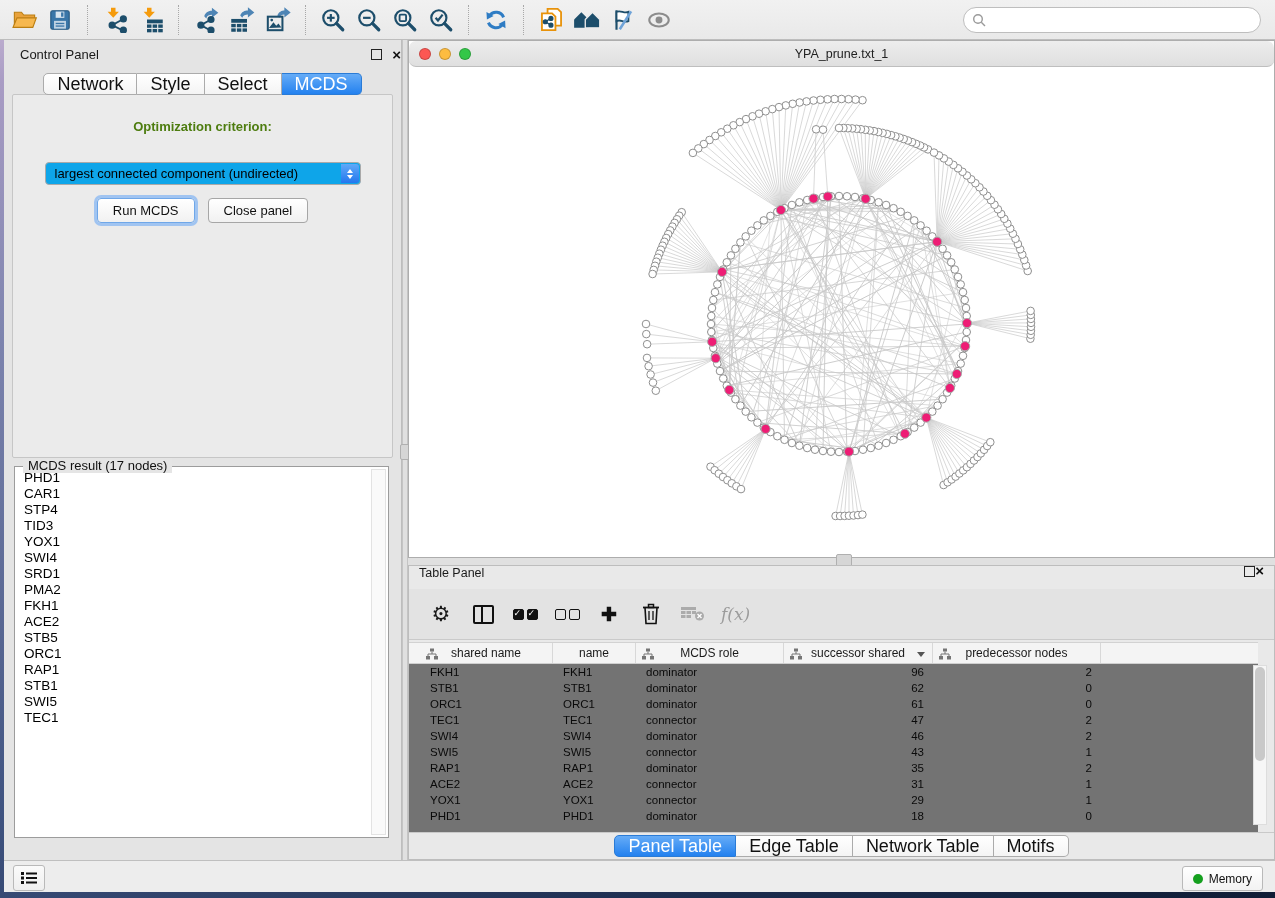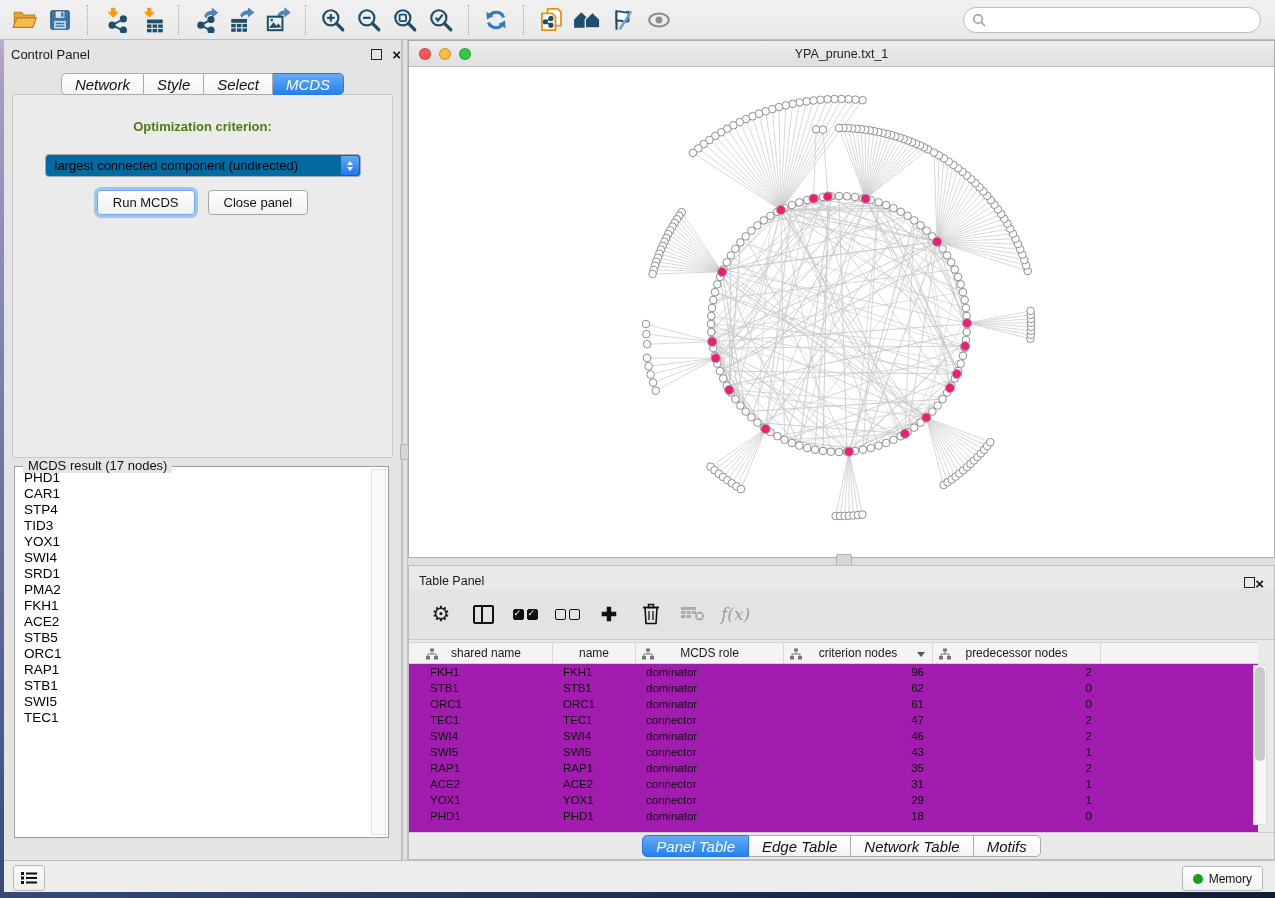--- a/index.html
+++ b/index.html
@@ -12,32 +12,32 @@
   .tbtn{width:36px;height:34px;display:flex;align-items:center;justify-content:center;flex:0 0 auto;cursor:default;}
   .tsep{width:0;height:30px;border-left:1px dotted #A8A8A8;margin:0 9px;flex:0 0 auto;}
   .searchbox{margin-left:auto;margin-right:14px;width:280px;height:24px;background:#fff;border:1px solid #BEBEBE;
     border-radius:13px;display:flex;align-items:center;padding:0 8px;gap:6px;}
   .searchbox input{border:none;outline:none;background:transparent;flex:1;font-size:13px;font-family:"Liberation Sans",sans-serif;}
   
   .panel-title{font-size:13px;color:#1a1a1a;}
   .float-ico{width:9px;height:9px;border:1.5px solid #222;display:inline-block;}
   .close-ico{font-size:15px;font-weight:bold;color:#111;line-height:9px;}
   .control-panel{position:absolute;left:4px;top:40px;width:398px;height:820px;background:#E4E4E4;border-right:1px solid #BDBDBD;box-sizing:border-box;}
-  .cp-header{position:absolute;left:7px;top:0;right:0;height:28px;display:flex;align-items:center;padding:0 0;gap:10px;}
+  .cp-header{position:absolute;left:16px;top:0;right:0;height:28px;display:flex;align-items:center;padding:0 0;gap:10px;}
   .cp-header .panel-title{flex:1;}
   .cp-tabs{position:absolute;top:33px;left:0;right:0;display:flex;justify-content:center;z-index:3;}
-  .seg{height:20px;display:flex;align-items:center;padding:0 13px;font-size:15px;color:#111;
-    background:linear-gradient(#FFFFFF,#F4F4F4);border:1px solid #ABABAB;border-left:none;font-style:italic;}
+  .seg{height:20px;display:flex;align-items:center;padding:0 13px;font-size:18px;color:#111;
+    background:linear-gradient(#FFFFFF,#F4F4F4);border:1px solid #ABABAB;border-left:none;}
   .seg:first-child{border-left:1px solid #ABABAB;border-radius:5px 0 0 5px;}
   .seg:last-child{border-radius:0 5px 5px 0;}
   .seg.active{background:linear-gradient(#66ACF7,#2381EF);color:#fff;border-color:#2A7BD6;}
   .cp-inner{position:absolute;left:8px;right:8px;top:54px;height:362px;background:#EBEBEB;border:1px solid #C6C6C6;border-radius:2px;
     display:flex;flex-direction:column;align-items:center;}
   .opt-label{margin-top:24px;font-size:13px;color:#4d7c0f;font-weight:bold;}
-  .dropdown{position:relative;margin-top:20px;width:316px;height:23px;background:#0369a1;border:1px solid #A9A9A9;border-radius:4px;
+  .dropdown{position:relative;margin-top:28px;width:316px;height:23px;background:#0ea5e9;border:1px solid #A9A9A9;border-radius:4px;
     display:flex;align-items:center;font-size:13px;padding-left:9px;box-sizing:border-box;}
   .stepper{position:absolute;right:1px;top:1px;bottom:1px;width:18px;border-radius:0 3px 3px 0;
     background:linear-gradient(#61A9F8,#2377EE);display:flex;flex-direction:column;align-items:center;justify-content:center;gap:2px;}
   .stepper i{width:0;height:0;border-left:3.5px solid transparent;border-right:3.5px solid transparent;display:block;}
   .stepper i.up{border-bottom:4px solid #fff;}
   .stepper i.dn{border-top:4px solid #fff;}
   .btn-row{margin-top:13px;display:flex;gap:13px;}
   .pbtn{height:23px;padding:0 15px;font-size:13px;color:#111;background:linear-gradient(#FFFFFF,#F1F1F1);
     border:1px solid #A6A6A6;border-radius:4px;display:flex;align-items:center;}
   .pbtn.focused{box-shadow:0 0 0 3px rgba(110,170,245,.6);border-color:#6FA7E8;}
@@ -47,40 +47,40 @@
   .mcds-item{font-size:13.5px;line-height:16px;color:#000;padding-left:7px;}
   .list-track{position:absolute;top:2px;bottom:2px;right:2px;width:13px;background:#FAFAFA;border:1px solid #E3E3E3;}
   
   .v-splitter{position:absolute;left:402px;top:40px;width:6px;height:820px;background:#E0E0E0;border-left:1px solid #C4C4C4;border-right:1px solid #C4C4C4;box-sizing:border-box;}
   .v-splitter .grip{position:absolute;top:404px;left:-3px;width:10px;height:14px;background:#D6D6D6;border:1px solid #B0B0B0;border-radius:2px;}
   .h-splitter{position:absolute;left:408px;top:558px;width:867px;height:7px;background:#E0E0E0;}
   .h-splitter .grip{position:absolute;left:428px;top:-4px;width:14px;height:11px;background:#D6D6D6;border:1px solid #B0B0B0;border-radius:2px;}
   
   .network-pane{position:absolute;left:408px;top:40px;width:867px;height:518px;background:#fff;border:1px solid #ADADAD;box-sizing:border-box;}
   .net-titlebar{position:relative;height:25px;background:linear-gradient(#EDEDED,#DFDFDF);border-bottom:1px solid #BEBEBE;
-    display:flex;align-items:center;padding-left:10px;}
+    display:flex;align-items:center;padding-left:10px;border-radius:7px;}
   .light{width:12px;height:12px;border-radius:50%;margin-right:8px;border:0.5px solid rgba(0,0,0,.2);box-sizing:border-box;}
   .net-title{position:absolute;left:0;right:0;text-align:center;font-size:12.5px;color:#222;}
   #net{display:block;}
   
   .table-pane{position:absolute;left:408px;top:565px;width:867px;height:295px;background:#E9E9E9;border:1px solid #BDBDBD;box-sizing:border-box;}
-  .tp-header{position:absolute;left:0;top:0;right:0;height:22px;display:flex;align-items:flex-end;padding:0 10px;}
+  .tp-header{position:absolute;left:0;top:0;right:0;height:22px;display:flex;align-items:flex-start;padding:0 10px;}
   .tp-header .panel-title{flex:1;font-size:12.5px;}
   .tp-toolbar{position:absolute;left:0;top:23px;right:0;height:50px;background:#E3E3E3;border-bottom:1px solid #CACACA;
     display:flex;align-items:center;padding-left:18px;gap:14px;}
   .ttbtn{min-width:28px;height:32px;display:flex;align-items:center;justify-content:center;}
   .gear-g{font-size:21px;color:#1a1a1a;line-height:20px;}
   .col-ico{width:17px;height:15px;border:2px solid #111;border-radius:2px;position:relative;}
   .col-ico::after{content:"";position:absolute;left:6px;top:0;bottom:0;width:2px;background:#111;}
   .cb{width:11px;height:11px;border:1.5px solid #111;border-radius:2px;display:inline-block;box-sizing:border-box;}
   .cb.on{background:#111;position:relative;}
   .cb.on::after{content:"✓";color:#fff;font-size:9px;position:absolute;left:0px;top:-2px;}
   .plus-g{font-size:19px;color:#111;font-weight:bold;}
   .fx{font-family:"DejaVu Serif",serif;font-style:italic;font-size:17px;color:#9B9B9B;}
-  .tbl{position:absolute;left:0;top:76px;right:16px;height:190px;background:#a21caf;overflow:hidden;}
+  .tbl{position:absolute;left:0;top:76px;right:16px;height:190px;background:#737373;overflow:hidden;}
   .thead{display:flex;height:22px;background:#F4F4F4;border-top:1px solid #D2D2D2;border-bottom:1px solid #CFCFCF;padding-left:11px;box-sizing:border-box;}
   .th{position:relative;display:flex;align-items:center;justify-content:center;border-right:1px solid #D8D8D8;
     font-size:12px;color:#1a1a1a;box-sizing:border-box;height:100%;}
   .th .tree-ico{position:absolute;left:6px;top:5px;}
   .sort-chev{position:absolute;right:7px;top:9px;width:0;height:0;border-left:4px solid transparent;border-right:4px solid transparent;border-top:5px solid #555;}
   .tbody{padding-left:11px;}
   .tr{display:flex;height:16px;align-items:center;}
   .td{font-size:11.5px;color:#0a0a0a;box-sizing:border-box;padding-left:10px;white-space:nowrap;overflow:hidden;}
   .td.num{text-align:right;padding-left:0;padding-right:9px;}
   .tbl-scroll{position:absolute;right:7px;top:99px;width:14px;height:160px;background:#F6F6F6;border:1px solid #DDDDDD;box-sizing:border-box;}
@@ -995,21 +995,21 @@
           </div>
           <div class="th" style="width: 149px;">
             <svg class="tree-ico" width="12" height="12" viewBox="0 0 12 12">
               <g fill="#757575">
                 <rect x="4" y="0.5" width="4" height="3"></rect>
                 <rect x="0" y="8" width="4" height="3.5"></rect>
                 <rect x="8" y="8" width="4" height="3.5"></rect>
               </g>
               <path d="M6 3.5 v2.5 M2 8 v-2 h8 v2" stroke="#757575" fill="none"></path>
             </svg>
-            <span>criterion nodes</span>
+            <span>successor shared</span>
             <span class="sort-chev"></span>
           </div>
           <div class="th" style="width: 168px;">
             <svg class="tree-ico" width="12" height="12" viewBox="0 0 12 12">
               <g fill="#757575">
                 <rect x="4" y="0.5" width="4" height="3"></rect>
                 <rect x="0" y="8" width="4" height="3.5"></rect>
                 <rect x="8" y="8" width="4" height="3.5"></rect>
               </g>
               <path d="M6 3.5 v2.5 M2 8 v-2 h8 v2" stroke="#757575" fill="none"></path>

